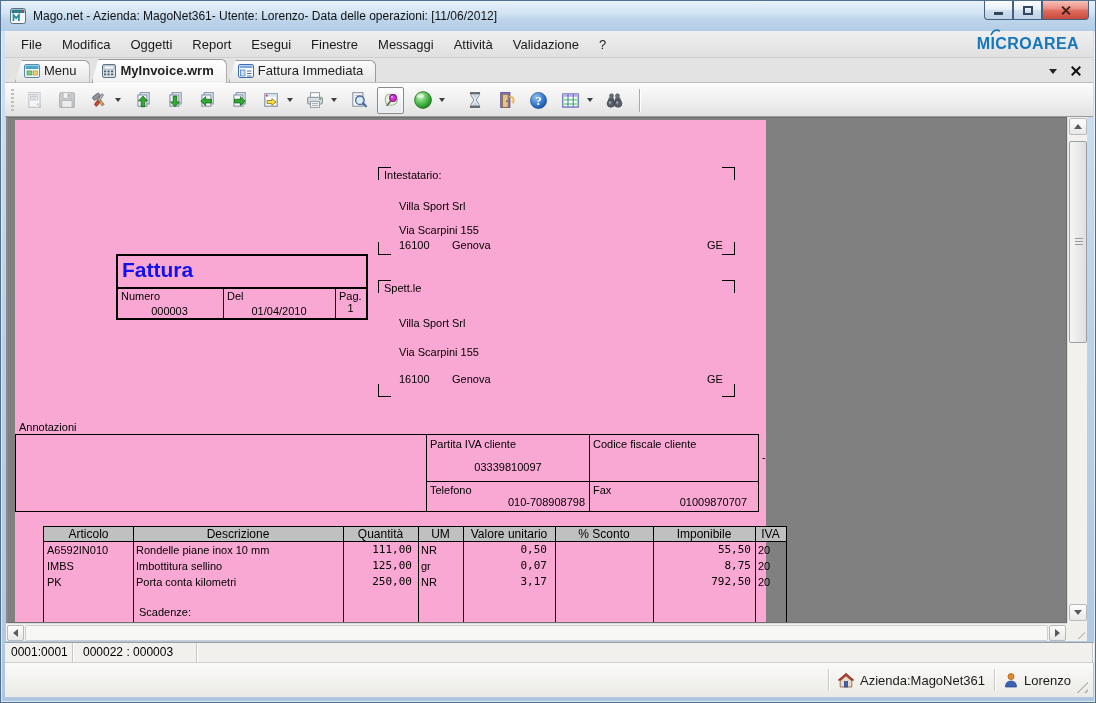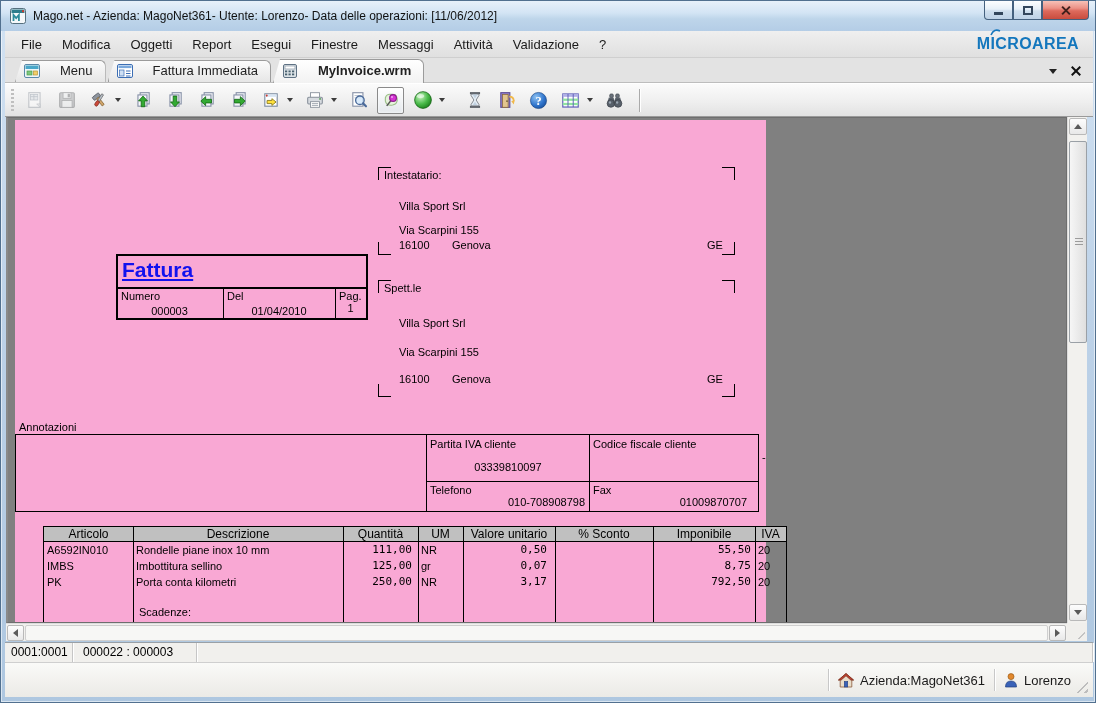--- a/index.html
+++ b/index.html
@@ -41,21 +41,21 @@
     display:flex; align-items:center; padding:0 6px; }
   .menu-item { font-size:13px; color:#1a1a1a; padding:5px 10px; cursor:default; white-space:nowrap; }
   .brand { margin-left:auto; position:relative; padding-right:8px;
     font-size:16px; font-weight:bold; letter-spacing:.4px; color:#1477bd; }
   .brand svg { position:absolute; left:13px; top:-7px; }
 
   
   .tabbar { position:absolute; left:4px; top:57px; width:1088px; height:25px;
     background:#e3e3e3; border-bottom:1px solid #bdbdbd;
     display:flex; align-items:flex-end; padding-left:10px; }
-  .tab { position:relative; display:flex; align-items:center; gap:20px;
+  .tab { position:relative; display:flex; align-items:center; gap:4px;
     height:22px; padding:0 12px 2px 8px; margin-right:2px;
     font-size:13px; color:#222;
     border:1px solid #9b9b9b; border-bottom:none; border-radius:2px 6px 0 0;
     background: linear-gradient(180deg,#fbfbfb,#e6e6e6);
     clip-path: polygon(7px 0, 100% 0, 100% 100%, 0 100%); cursor:default; }
   .tab.active { height:24px; font-weight:bold; z-index:2;
     background: linear-gradient(180deg,#ffffff,#f2f2f2); margin-bottom:-1px; }
   .ticon { width:16px; height:14px; flex:0 0 auto; }
   .tab-ctrls { margin-left:auto; display:flex; align-items:center; gap:14px; padding:0 12px 6px 0; }
   .g-caret { width:0; height:0; border-left:4px solid transparent; border-right:4px solid transparent;
@@ -88,21 +88,21 @@
   .page .t { position:absolute; font-size:11px; line-height:13px; white-space:nowrap; }
   .page .mono { font-family:"DejaVu Sans Mono", monospace; font-size:11px; }
 
   .cm { position:absolute; width:13px; height:13px; }
   .cm.tl { border-left:1px solid #000; border-top:1px solid #000; }
   .cm.tr { border-right:1px solid #000; border-top:1px solid #000; }
   .cm.bl { border-left:1px solid #000; border-bottom:1px solid #000; }
   .cm.br { border-right:1px solid #000; border-bottom:1px solid #000; }
 
   .fatbox { position:absolute; left:101px; top:134px; width:252px; height:66px; border:2px solid #000; }
-  .fat-title { position:absolute; left:4px; top:2px; font-size:21px; font-weight:bold; color:#1212ee;text-decoration:underline; }
+  .fat-title { position:absolute; left:4px; top:2px; font-size:21px; font-weight:bold; color:#1212ee; }
   .fat-row { position:absolute; left:0; right:0; top:31px; bottom:0; border-top:2px solid #000; }
   .fat-cell { position:absolute; top:0; bottom:0; border-left:1px solid #000; }
   .lab { font-size:11px; }
 
   .paybox { position:absolute; left:0; top:200px; width:353px; height:84px; border:1px solid #000; }
   .payline { position:absolute; left:0; right:0; height:1px; background:#000; }
   .payv { position:absolute; left:178px; top:54px; bottom:0; width:1px; background:#000; }
 
   .annbox { position:absolute; left:0; top:314px; width:744px; height:78px; border:1px solid #000; }
   .ann-v { position:absolute; top:0; bottom:0; width:1px; background:#000; }
@@ -213,50 +213,50 @@
       <span class="ticon">
         <svg width="16" height="14" viewBox="0 0 16 14">
             <rect x="0.5" y="0.5" width="15" height="13" rx="1.5" fill="#eef6f9" stroke="#5a88a8"></rect>
             <rect x="1.5" y="1.5" width="13" height="3.5" fill="#49a7c9"></rect>
             <rect x="3" y="7" width="5" height="4" fill="#7dc87d" stroke="#4a9a4a" stroke-width="0.7"></rect>
             <rect x="9.5" y="7" width="4" height="4" fill="#f2cd6a" stroke="#b99932" stroke-width="0.7"></rect>
           </svg>
       </span>
       <span>Menu</span>
     </div>
-    <div class="tab">
-      <span class="ticon">
-        <svg width="16" height="14" viewBox="0 0 16 14">
-            <rect x="0.5" y="0.5" width="15" height="13" rx="1.5" fill="#fff" stroke="#3c6eb4"></rect>
-            <rect x="1.5" y="1.5" width="13" height="2.6" fill="#7aa8dc"></rect>
-            <rect x="2.5" y="6" width="4.5" height="6" fill="#cfe0f4" stroke="#3c6eb4" stroke-width="0.7"></rect>
-            <line x1="9" y1="7" x2="13.5" y2="7" stroke="#3c6eb4"></line>
-            <line x1="9" y1="9.5" x2="13.5" y2="9.5" stroke="#3c6eb4"></line>
-            <line x1="9" y1="12" x2="13.5" y2="12" stroke="#3c6eb4"></line>
-          </svg>
-      </span>
-      <span>Fattura Immediata</span>
-    </div>
     <div class="tab active">
       <span class="ticon">
         <svg width="16" height="14" viewBox="0 0 16 14">
             <rect x="1.5" y="0.5" width="13" height="13" rx="1.5" fill="#dde4e8" stroke="#5f7284"></rect>
             <rect x="3" y="2" width="10" height="3" fill="#fff" stroke="#8a98a6" stroke-width="0.7"></rect>
             <g fill="#49606e">
               <rect x="3" y="6.5" width="2.2" height="1.8"></rect>
               <rect x="6.5" y="6.5" width="2.2" height="1.8"></rect>
               <rect x="10" y="6.5" width="2.2" height="1.8"></rect>
               <rect x="3" y="9.5" width="2.2" height="1.8"></rect>
               <rect x="6.5" y="9.5" width="2.2" height="1.8"></rect>
               <rect x="10" y="9.5" width="2.2" height="1.8"></rect>
             </g>
           </svg>
       </span>
       <span>MyInvoice.wrm</span>
     </div>
+    <div class="tab">
+      <span class="ticon">
+        <svg width="16" height="14" viewBox="0 0 16 14">
+            <rect x="0.5" y="0.5" width="15" height="13" rx="1.5" fill="#fff" stroke="#3c6eb4"></rect>
+            <rect x="1.5" y="1.5" width="13" height="2.6" fill="#7aa8dc"></rect>
+            <rect x="2.5" y="6" width="4.5" height="6" fill="#cfe0f4" stroke="#3c6eb4" stroke-width="0.7"></rect>
+            <line x1="9" y1="7" x2="13.5" y2="7" stroke="#3c6eb4"></line>
+            <line x1="9" y1="9.5" x2="13.5" y2="9.5" stroke="#3c6eb4"></line>
+            <line x1="9" y1="12" x2="13.5" y2="12" stroke="#3c6eb4"></line>
+          </svg>
+      </span>
+      <span>Fattura Immediata</span>
+    </div>
     <div class="tab-ctrls">
       <span class="g-caret"></span>
       <span class="g-x"></span>
     </div>
   </div>
 
   <div class="toolbar">
     <span class="tgrip"></span>
 
     <div class="tbtn disabled">

